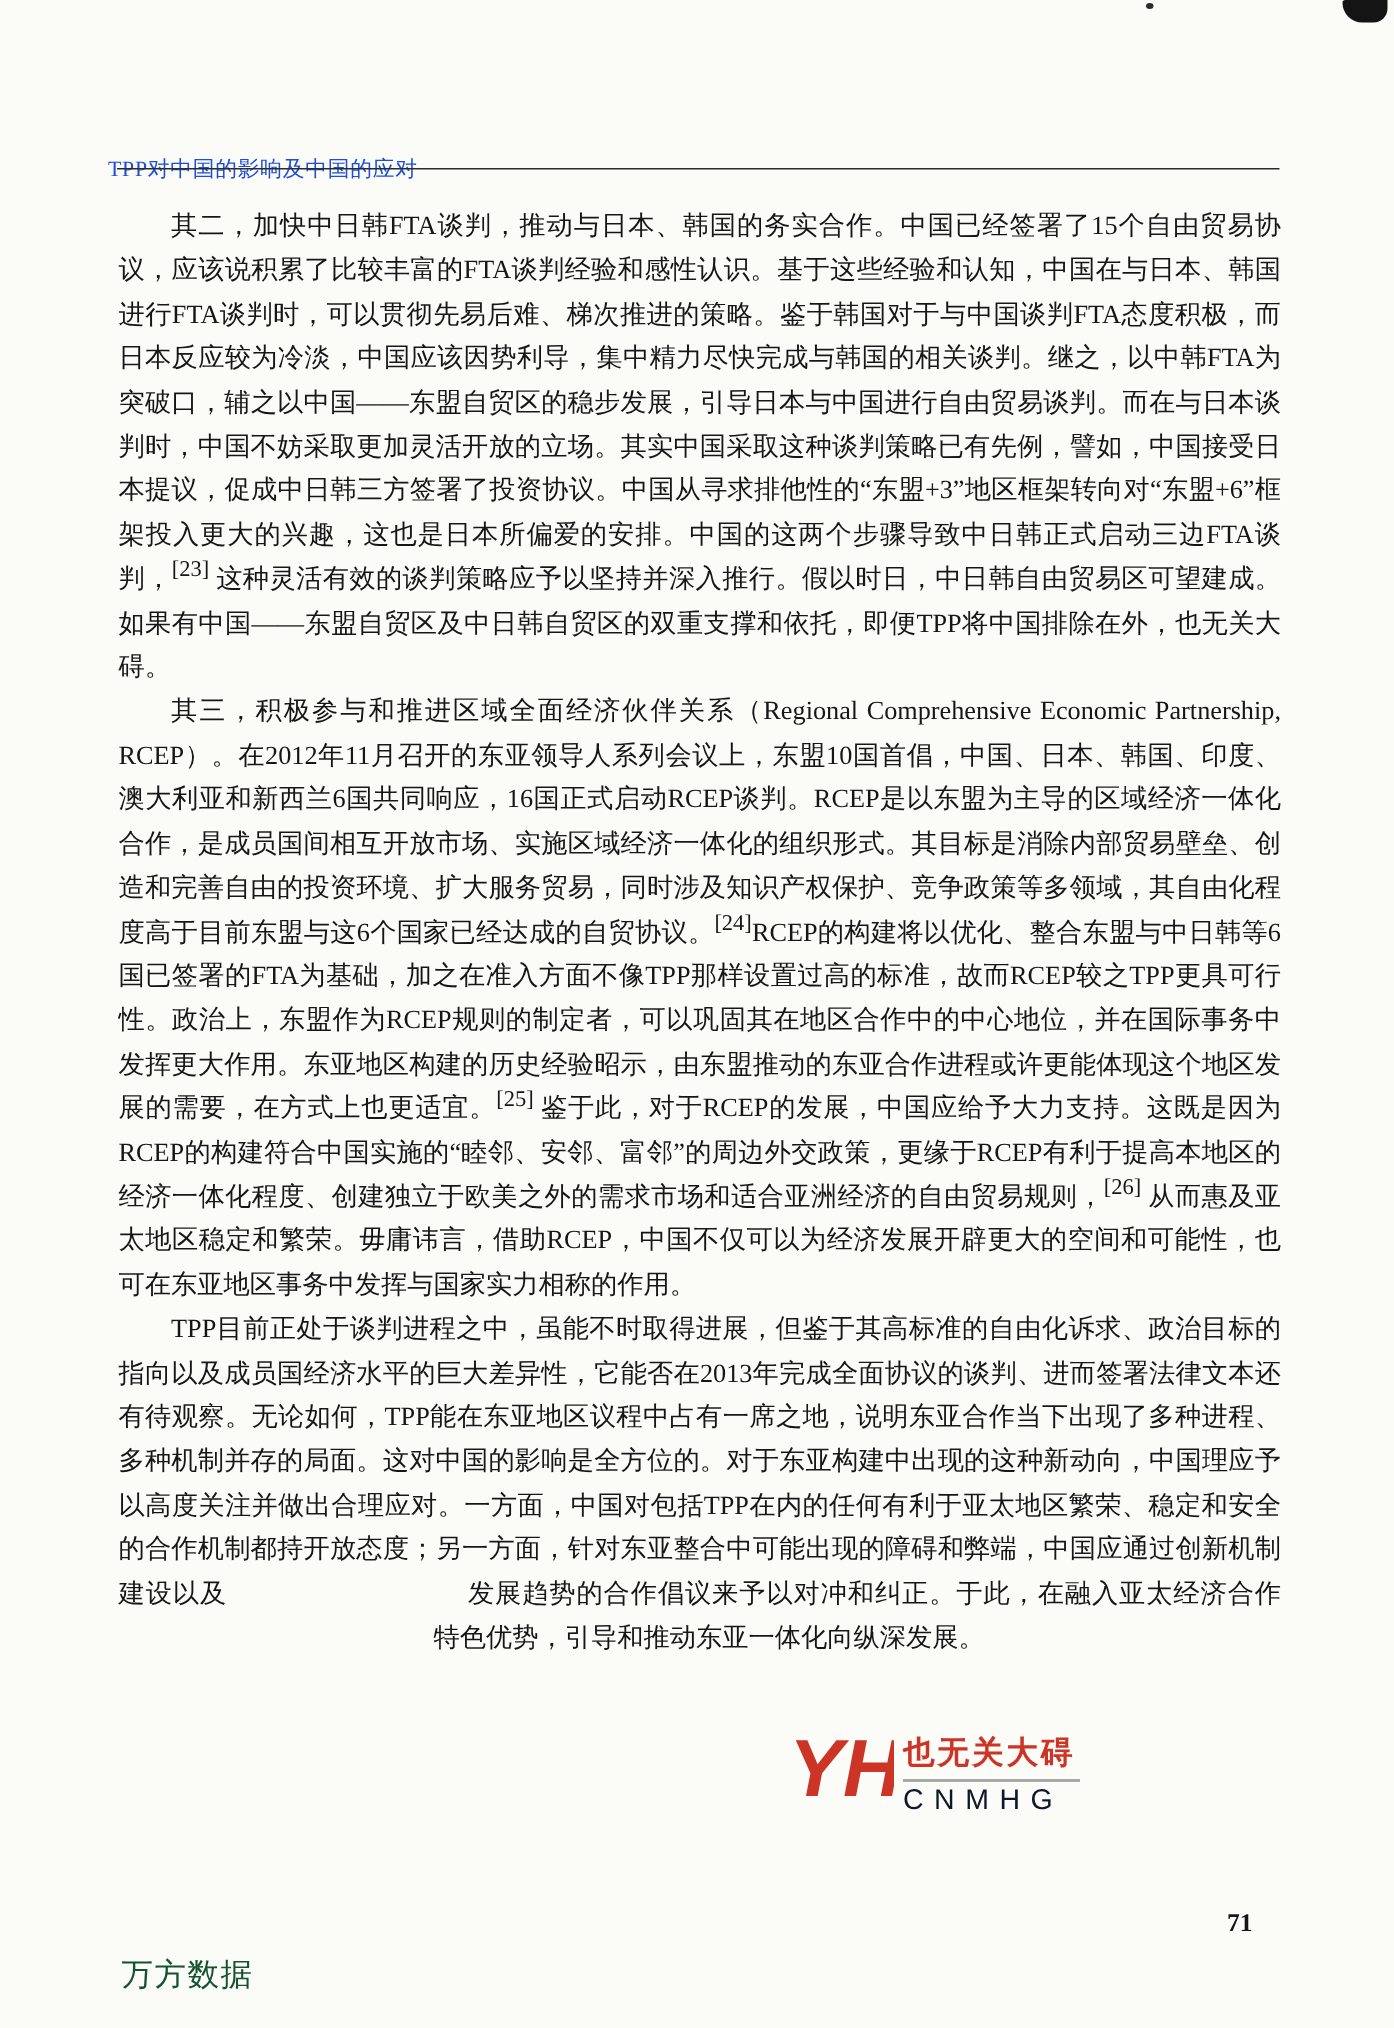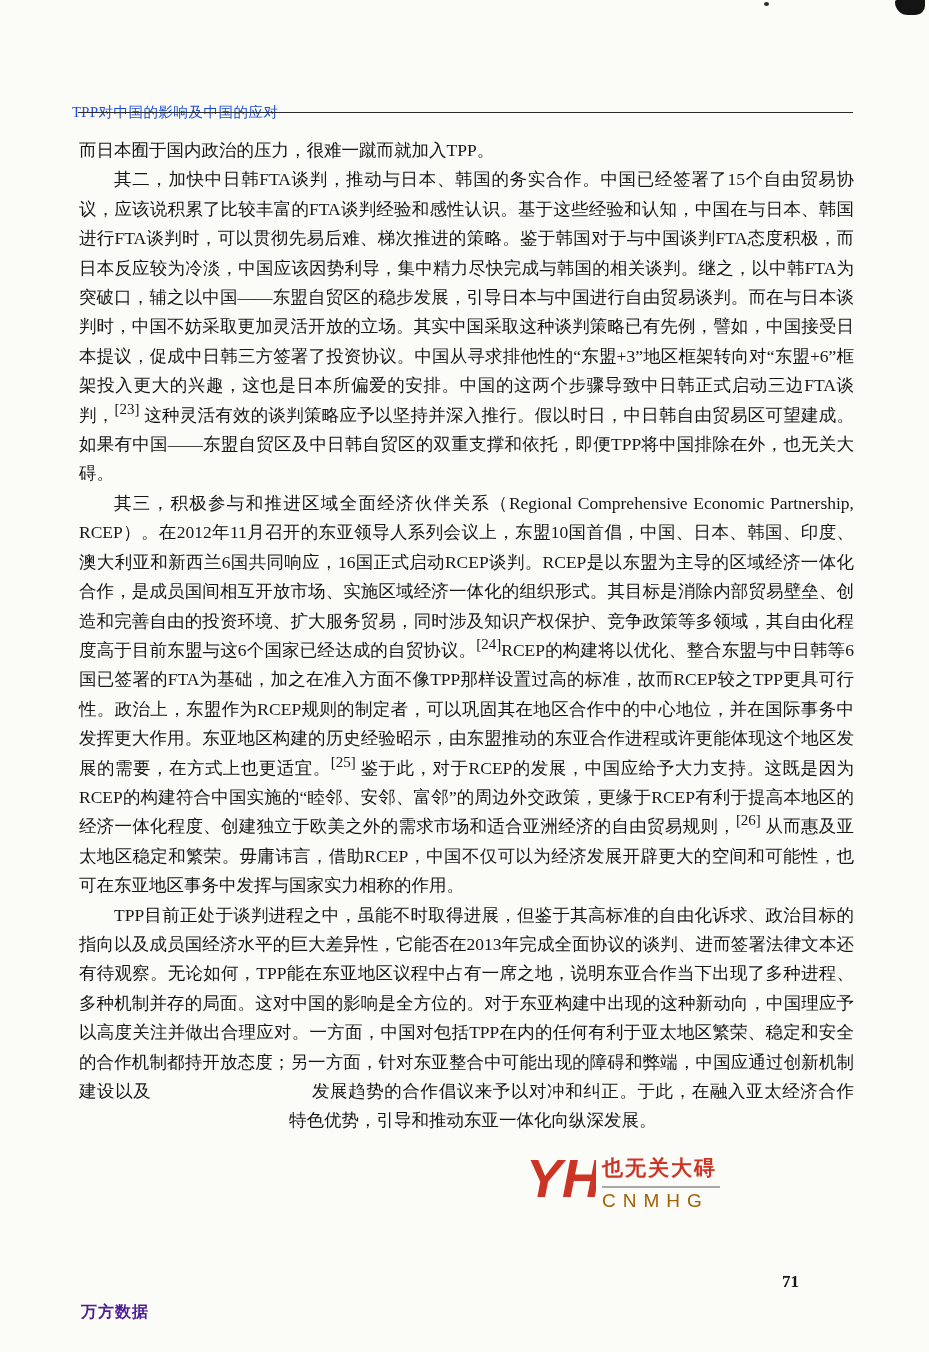--- a/index.html
+++ b/index.html
@@ -91,42 +91,41 @@
     letter-spacing: 2px;
     white-space: nowrap;
   }
   .wm-divider {
     margin-top: 4px;
     width: 118px;
     border-top: 2px solid #a8a8a8;
   }
   .wm-en {
     margin-top: 2px;
-    color: #a16207;
+    color: #0f172a;
     font-family: "Liberation Sans", "DejaVu Sans", sans-serif;
     font-size: 19px;
     letter-spacing: 7px;
     white-space: nowrap;
   }
   
   .page-number {
     position: absolute;
-    left: 782px;
+    left: 818px;
     top: 1272px;
     font-weight: bold;
     font-size: 17px;
   }
   .footer-wanfang {
     position: absolute;
     left: 81px;
     top: 1302px;
-    font-size: 16px;
-    color: #4c1d95;
+    font-size: 21px;
+    color: #14532d;
     letter-spacing: 1px;
-    font-weight: bold;
   }
   
   .corner-artifact {
     position: absolute;
     top: 0;
     right: 4px;
     width: 30px;
     height: 15px;
     background: #141414;
     border-radius: 2px 0 10px 14px;
@@ -146,21 +145,20 @@
 
 <div class="page">
 
   <div class="corner-artifact"></div>
   <div class="corner-artifact-2"></div>
 
   <div class="running-header">TPP对中国的影响及中国的应对</div>
   <div class="header-rule"></div>
 
   <div class="body-content">
-      <p class="para">而日本囿于国内政治的压力，很难一蹴而就加入TPP。</p>
       <p class="para indent">其二，加快中日韩FTA谈判，推动与日本、韩国的务实合作。中国已经签署了15个自由贸易协议，应该说积累了比较丰富的FTA谈判经验和感性认识。基于这些经验和认知，中国在与日本、韩国进行FTA谈判时，可以贯彻先易后难、梯次推进的策略。鉴于韩国对于与中国谈判FTA态度积极，而日本反应较为冷淡，中国应该因势利导，集中精力尽快完成与韩国的相关谈判。继之，以中韩FTA为突破口，辅之以中国——东盟自贸区的稳步发展，引导日本与中国进行自由贸易谈判。而在与日本谈判时，中国不妨采取更加灵活开放的立场。其实中国采取这种谈判策略已有先例，譬如，中国接受日本提议，促成中日韩三方签署了投资协议。中国从寻求排他性的“东盟+3”地区框架转向对“东盟+6”框架投入更大的兴趣，这也是日本所偏爱的安排。中国的这两个步骤导致中日韩正式启动三边FTA谈判，<sup class="ref">[23]</sup> 这种灵活有效的谈判策略应予以坚持并深入推行。假以时日，中日韩自由贸易区可望建成。如果有中国——东盟自贸区及中日韩自贸区的双重支撑和依托，即便TPP将中国排除在外，也无关大碍。</p>
       <p class="para indent">其三，积极参与和推进区域全面经济伙伴关系（Regional Comprehensive Economic Partnership, RCEP）。在2012年11月召开的东亚领导人系列会议上，东盟10国首倡，中国、日本、韩国、印度、澳大利亚和新西兰6国共同响应，16国正式启动RCEP谈判。RCEP是以东盟为主导的区域经济一体化合作，是成员国间相互开放市场、实施区域经济一体化的组织形式。其目标是消除内部贸易壁垒、创造和完善自由的投资环境、扩大服务贸易，同时涉及知识产权保护、竞争政策等多领域，其自由化程度高于目前东盟与这6个国家已经达成的自贸协议。<sup class="ref">[24]</sup>RCEP的构建将以优化、整合东盟与中日韩等6国已签署的FTA为基础，加之在准入方面不像TPP那样设置过高的标准，故而RCEP较之TPP更具可行性。政治上，东盟作为RCEP规则的制定者，可以巩固其在地区合作中的中心地位，并在国际事务中发挥更大作用。东亚地区构建的历史经验昭示，由东盟推动的东亚合作进程或许更能体现这个地区发展的需要，在方式上也更适宜。<sup class="ref">[25]</sup> 鉴于此，对于RCEP的发展，中国应给予大力支持。这既是因为RCEP的构建符合中国实施的“睦邻、安邻、富邻”的周边外交政策，更缘于RCEP有利于提高本地区的经济一体化程度、创建独立于欧美之外的需求市场和适合亚洲经济的自由贸易规则，<sup class="ref">[26]</sup> 从而惠及亚太地区稳定和繁荣。毋庸讳言，借助RCEP，中国不仅可以为经济发展开辟更大的空间和可能性，也可在东亚地区事务中发挥与国家实力相称的作用。</p>
       <p class="para indent">TPP目前正处于谈判进程之中，虽能不时取得进展，但鉴于其高标准的自由化诉求、政治目标的指向以及成员国经济水平的巨大差异性，它能否在2013年完成全面协议的谈判、进而签署法律文本还有待观察。无论如何，TPP能在东亚地区议程中占有一席之地，说明东亚合作当下出现了多种进程、多种机制并存的局面。这对中国的影响是全方位的。对于东亚构建中出现的这种新动向，中国理应予以高度关注并做出合理应对。一方面，中国对包括TPP在内的任何有利于亚太地区繁荣、稳定和安全的合作机制都持开放态度；另一方面，针对东亚整合中可能出现的障碍和弊端，中国应通过创新机制建设以及<span class="gap" style="width: 160px;"></span>发展趋势的合作倡议来予以对冲和纠正。于此，在融入亚太经济合作<span class="gap" style="width: 210px;"></span>特色优势，引导和推动东亚一体化向纵深发展。</p>
     </div>
 
   <div class="watermark">
     <svg class="wm-logo" viewBox="0 0 70 58">
       <text x="0" y="46" font-family="Liberation Sans, DejaVu Sans, sans-serif" font-size="54" font-weight="bold" font-style="italic" fill="#cc3526">YH</text>
     </svg>
     <div class="wm-right">

